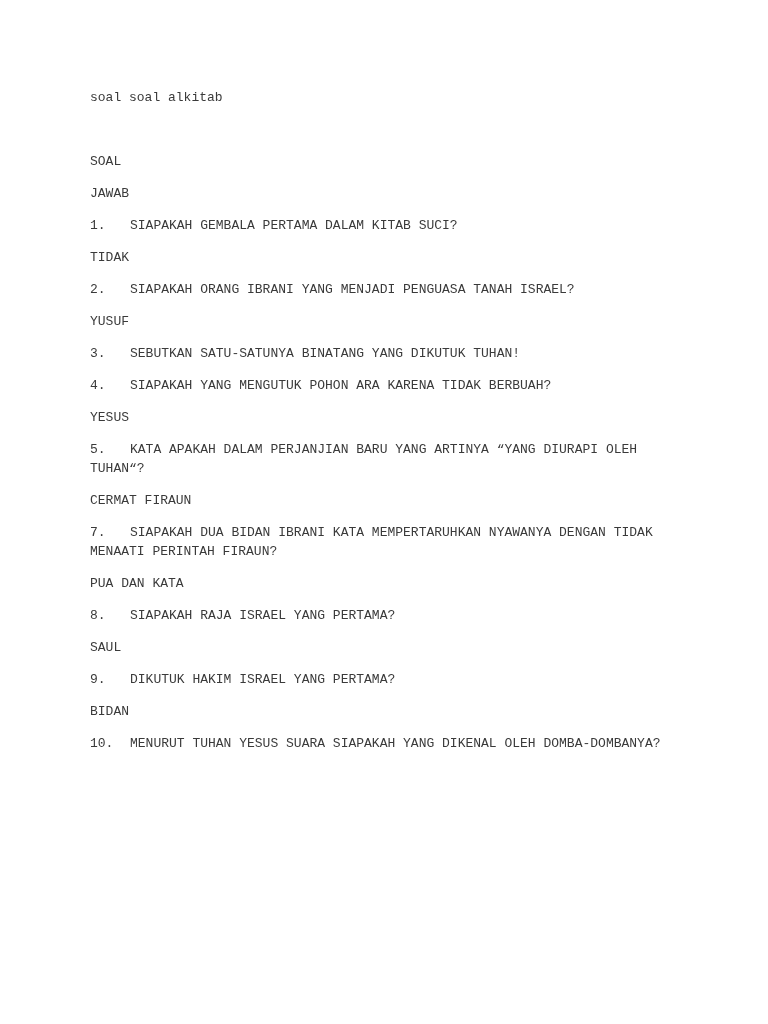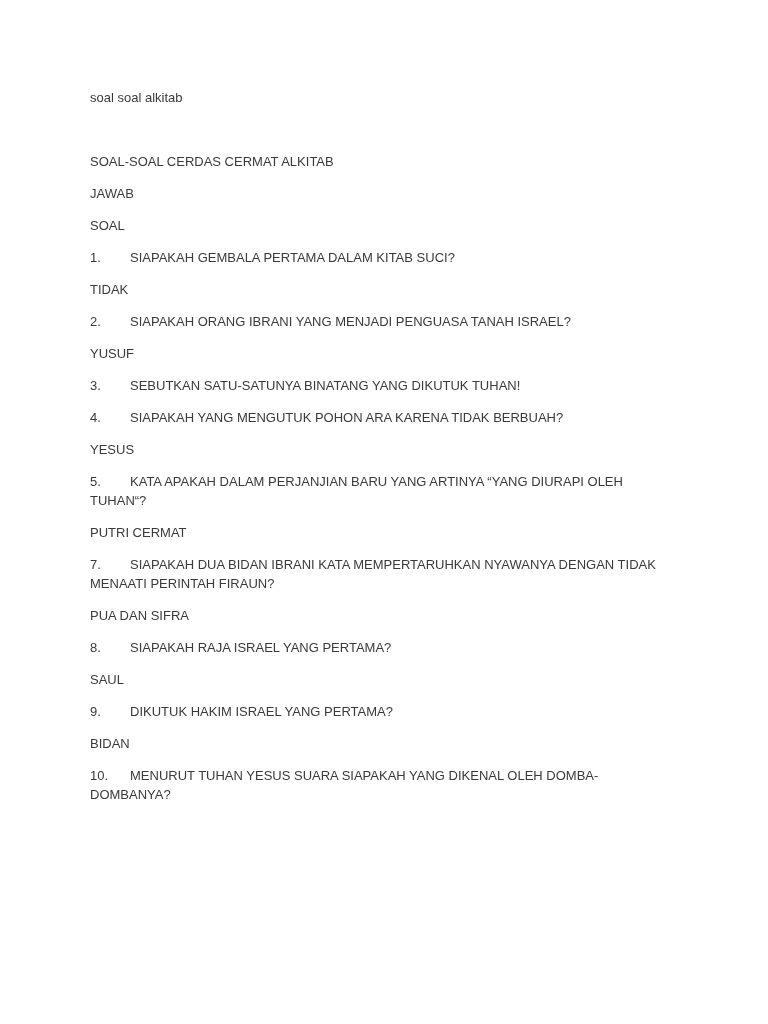--- a/index.html
+++ b/index.html
@@ -11,21 +11,21 @@
     position: relative;
     width: 768px;
     height: 1024px;
     background: #ffffff;
     overflow: hidden;
   }
   .content {
     box-sizing: border-box;
     padding: 88px 106px 0 90px;
     width: 768px;
-    font-family: Liberation Sans, sans-serif;
+    font-family: Liberation Mono, monospace;
     font-size: 13px;
     line-height: 19px;
     color: #3a3a3a;
   }
   .p {
     margin: 0 0 13px 0;
   }
   .doc-header {
     margin-bottom: 45px;
   }
@@ -35,42 +35,41 @@
   }
 </style>
 </head>
 <body>
 
 <div class="page">
   <div class="content">
 
     <p class="p doc-header">soal soal alkitab</p>
 
-    <p class="p">SOAL-SOAL CERDAS CERMAT ALKITAB</p>
 
+    <p class="p">SOAL</p>
     <p class="p">JAWAB</p>
-    <p class="p">SOAL</p>
 
     <p class="p"><span class="num">1.</span><span>SIAPAKAH GEMBALA PERTAMA DALAM KITAB SUCI?</span></p>
     <p class="p">TIDAK</p>
 
     <p class="p"><span class="num">2.</span><span>SIAPAKAH ORANG IBRANI YANG MENJADI PENGUASA TANAH ISRAEL?</span></p>
     <p class="p">YUSUF</p>
 
     <p class="p"><span class="num">3.</span><span>SEBUTKAN SATU-SATUNYA BINATANG YANG DIKUTUK TUHAN!</span></p>
 
     <p class="p"><span class="num">4.</span><span>SIAPAKAH YANG MENGUTUK POHON ARA KARENA TIDAK BERBUAH?</span></p>
     <p class="p">YESUS</p>
 
     <p class="p"><span class="num">5.</span><span>KATA APAKAH DALAM PERJANJIAN BARU YANG ARTINYA “YANG DIURAPI OLEH TUHAN“?</span></p>
 
-    <p class="p">PUTRI CERMAT</p>
+    <p class="p">CERMAT FIRAUN</p>
 
     <p class="p"><span class="num">7.</span><span>SIAPAKAH DUA BIDAN IBRANI KATA MEMPERTARUHKAN NYAWANYA DENGAN TIDAK MENAATI PERINTAH FIRAUN?</span></p>
-    <p class="p">PUA DAN SIFRA</p>
+    <p class="p">PUA DAN KATA</p>
 
     <p class="p"><span class="num">8.</span><span>SIAPAKAH RAJA ISRAEL YANG PERTAMA?</span></p>
     <p class="p">SAUL</p>
 
     <p class="p"><span class="num">9.</span><span>DIKUTUK HAKIM ISRAEL YANG PERTAMA?</span></p>
     <p class="p">BIDAN</p>
 
     <p class="p"><span class="num">10.</span><span>MENURUT TUHAN YESUS SUARA SIAPAKAH YANG DIKENAL OLEH DOMBA-DOMBANYA?</span></p>
 
   </div>

